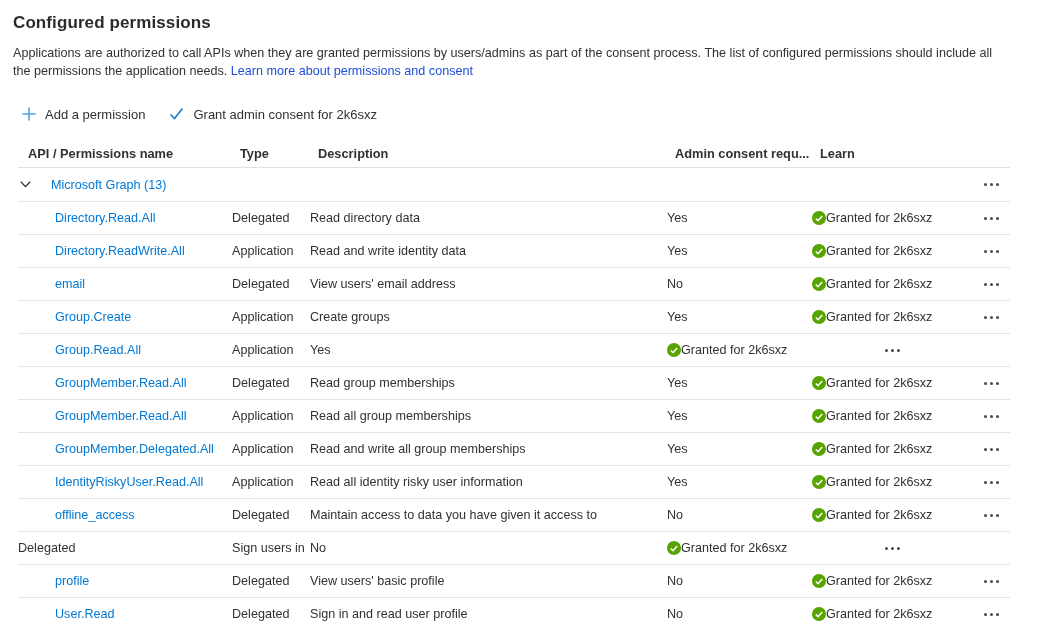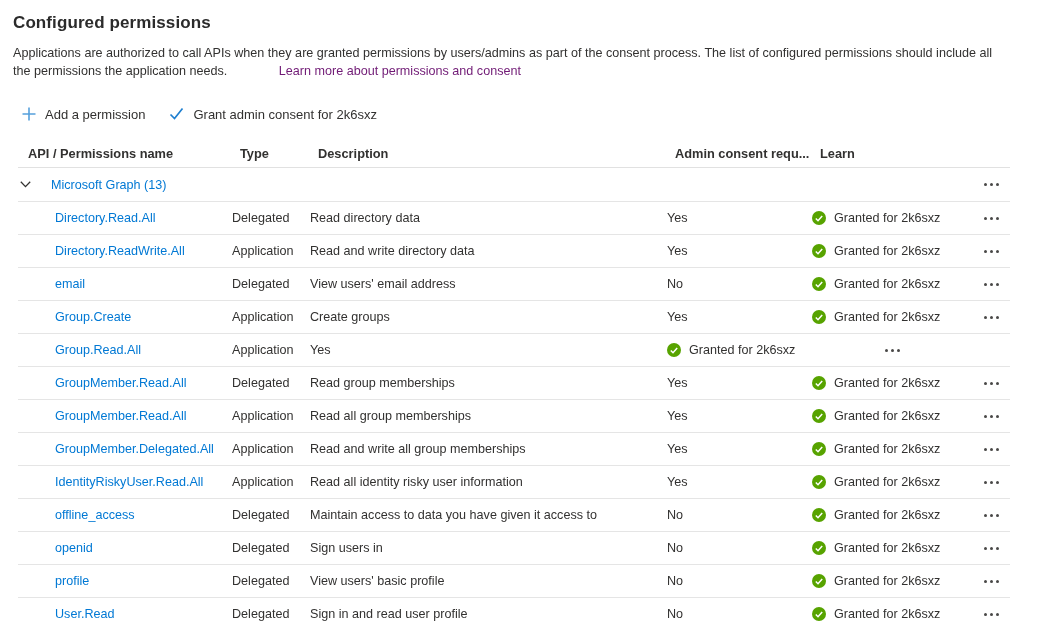--- a/index.html
+++ b/index.html
@@ -12,21 +12,21 @@
 
   
   .page-title{
     position:absolute;left:13px;top:13px;margin:0;
     font-size:17px;font-weight:600;color:#2b2b2b;letter-spacing:.1px;
   }
   .page-desc{
     position:absolute;left:13px;top:45px;width:995px;margin:0;
     font-size:12.6px;line-height:17.5px;color:#323130;
   }
-  .learn-more{color:#701a75;text-decoration:none;cursor:pointer;margin-left:48px;}
+  .learn-more{color:#1d4ed8;text-decoration:none;cursor:pointer;}
 
   
   .toolbar{position:absolute;left:20px;top:103px;display:flex;align-items:center;gap:20px;}
   .toolbar-btn{
     display:flex;align-items:flex-start;gap:9px;border:none;background:transparent;
     font-family:inherit;font-size:13px;color:#323130;cursor:pointer;padding:4px 2px;
   }
   .toolbar-btn svg{display:block;}
 
   
@@ -42,21 +42,21 @@
   .thead .cell{font-size:12.8px;margin-left:8px;}
   .group-row{height:33px;}
   .data-row{height:32px;}
   .cell{overflow:hidden;white-space:nowrap;text-overflow:ellipsis;}
   .cell.name{padding-left:2px;}
   .data-row .cell.name{padding-left:37px;}
   .perm-link,.group-link{color:#0078d4;text-decoration:none;cursor:pointer;}
   .group-name{display:flex;align-items:center;gap:20px;}
   .chevron-btn{border:none;background:transparent;padding:0;margin:0;cursor:pointer;display:flex;align-items:center;}
 
-  .status-cell{display:flex;align-items:center;gap:8px;}
+  .status-cell{display:flex;align-items:center;gap:0;}
   .granted-badge{
     width:14px;height:14px;border-radius:50%;background:#57a300;
     display:flex;align-items:center;justify-content:center;flex:none;
   }
   .menu-cell{display:flex;justify-content:center;}
   .menu-btn{
     border:none;background:transparent;cursor:pointer;padding:4px 6px;
     display:flex;gap:3px;align-items:center;
   }
   .menu-btn i{width:3px;height:3px;border-radius:50%;background:#494847;display:block;}
@@ -138,21 +138,21 @@
               <i></i>
               <i></i>
               <i></i>
             </button>
     </div>
   </div>
 
   <div class="row data-row">
     <div class="cell name"><a class="perm-link" href="#">Directory.ReadWrite.All</a></div>
     <div class="cell">Application</div>
-    <div class="cell">Read and write directory data</div>
+    <div class="cell">Read and write identity data</div>
     <div class="cell">Yes</div>
     <div class="cell status-cell">
       <span class="granted-badge">
         <svg width="8" height="7" viewBox="0 0 8 7">
                 <path d="M0.8 3.5 L3 5.7 L7.2 0.9" stroke="#ffffff" stroke-width="1.5" fill="none"></path>
               </svg>
       </span>
       <span>Granted for 2k6sxz</span>
     </div>
     <div class="cell menu-cell">
@@ -333,21 +333,20 @@
     <div class="cell menu-cell">
       <button class="menu-btn">
               <i></i>
               <i></i>
               <i></i>
             </button>
     </div>
   </div>
 
   <div class="row data-row">
-    <div class="cell name"><a class="perm-link" href="#">openid</a></div>
     <div class="cell">Delegated</div>
     <div class="cell">Sign users in</div>
     <div class="cell">No</div>
     <div class="cell status-cell">
       <span class="granted-badge">
         <svg width="8" height="7" viewBox="0 0 8 7">
                 <path d="M0.8 3.5 L3 5.7 L7.2 0.9" stroke="#ffffff" stroke-width="1.5" fill="none"></path>
               </svg>
       </span>
       <span>Granted for 2k6sxz</span>

